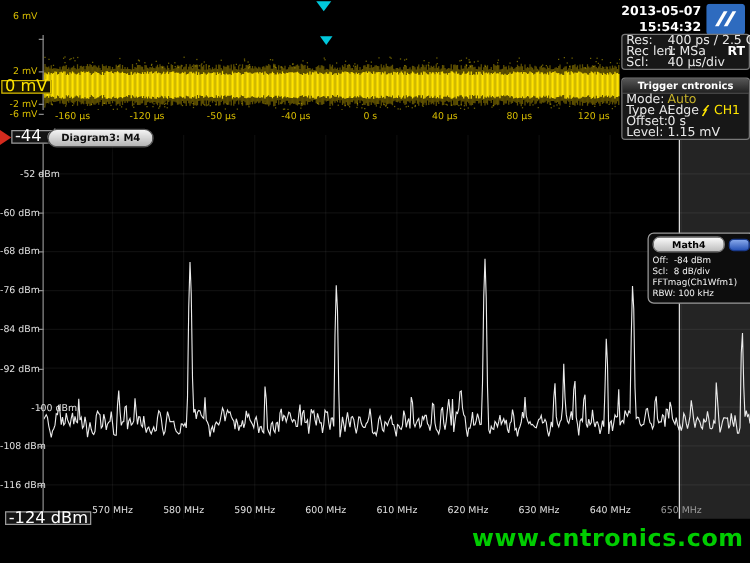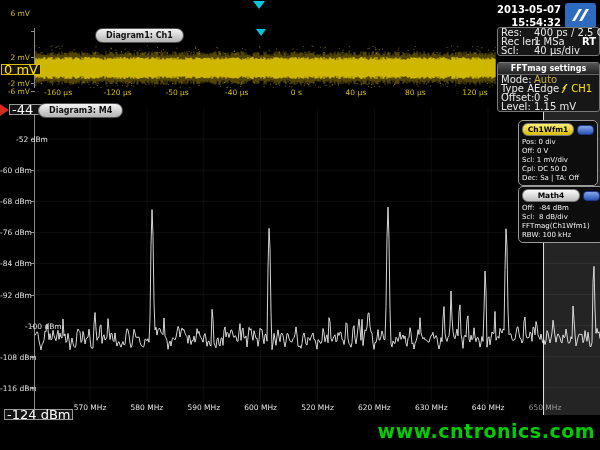--- a/index.html
+++ b/index.html
@@ -1254,21 +1254,20 @@
       <rect x="79.2" y="62.9" width="1" height="1" fill="rgba(210,185,0,0.55)"></rect>
       <rect x="458.3" y="22.1" width="1" height="1" fill="rgba(210,185,0,0.55)"></rect>
       <rect x="454.4" y="58.4" width="1" height="1" fill="rgba(210,185,0,0.55)"></rect>
       <rect x="71.6" y="54.8" width="1" height="1" fill="rgba(210,185,0,0.55)"></rect>
       <rect x="2.0" y="61.2" width="1" height="1" fill="rgba(210,185,0,0.55)"></rect>
       <rect x="3.7" y="19.0" width="1" height="1" fill="rgba(210,185,0,0.55)"></rect>
       <rect x="442.2" y="18.1" width="1" height="1" fill="rgba(210,185,0,0.55)"></rect>
       <rect x="411.8" y="58.1" width="1" height="1" fill="rgba(210,185,0,0.55)"></rect>
     </svg>
   <div class="vaxis" style="left:34px;top:28px;height:60px;"></div>
-  <div class="tab" style="left:95px;top:28px;">Diagram1: Ch1</div>
   <div class="tri-down" style="left:256px;top:29px;border-top-width:7px;border-left-width:5px;border-right-width:5px;"></div>
   <div id="d1-ylabels"></div>
   <div class="boxlab offset-box" style="left:1px;top:64px;">0 mV</div>
   <div id="d1-xlabels"></div>
 
   <div class="spanel" style="top:27px;">
     <div class="srow">
       <span class="lbl">Res:</span>
       <span class="val">400 ps / 2.5 GSa/s</span>
     </div>
@@ -1277,21 +1276,21 @@
       <span class="val">1 MSa</span>
       <span class="badge">RT</span>
     </div>
     <div class="srow">
       <span class="lbl">Scl:</span>
       <span class="val">40 µs/div</span>
     </div>
   </div>
 
   <div class="spanel" style="top:62px;">
-    <div class="sptitle">FFTmag settings</div>
+    <div class="sptitle">Trigger cntronics</div>
     <div class="srow">
       <span class="lbl">Mode:</span>
       <span class="val olive">Auto</span>
     </div>
     <div class="srow">
       <span class="lbl">Type A:</span>
       <span>Edge</span>
       <svg width="8" height="9" style="margin:0 2px;">
         <polyline points="1,9 4,4 2.5,4 6,0" stroke="#ffe600" stroke-width="1.2" fill="none"></polyline>
       </svg>
@@ -1332,31 +1331,20 @@
       <polyline points="0,227.4 1,225.6 2,223.8 3,225.9 4,232.8 5,237.2 6,241.9 7,236.8 8,235.0 9,232.1 10,223.0 11,223.6 12,215.9 13,221.4 14,231.7 15,225.6 16,232.0 17,230.6 18,222.4 19,227.7 20,230.2 21,232.7 22,226.6 23,222.3 24,231.4 25,225.1 26,229.3 27,230.1 28,211.1 29,228.1 30,225.9 31,234.5 32,233.0 33,225.4 34,231.4 35,241.7 36,235.7 37,229.9 38,235.4 39,238.5 40,239.5 41,237.0 42,224.5 43,221.0 44,222.7 45,223.8 46,234.4 47,233.1 48,223.4 49,227.7 50,235.9 51,231.3 52,229.7 53,229.1 54,221.2 55,230.1 56,239.5 57,240.2 58,240.2 59,216.4 60,204.5 61,221.0 62,232.3 63,229.5 64,229.3 65,217.6 66,216.9 67,235.4 68,228.7 69,226.8 70,232.0 71,231.0 72,228.7 73,210.6 74,221.9 75,231.5 76,225.3 77,225.5 78,232.3 79,233.6 80,224.9 81,233.1 82,238.1 83,234.6 84,233.7 85,237.1 86,239.1 87,236.0 88,233.6 89,237.0 90,236.4 91,226.1 92,220.7 93,222.0 94,226.8 95,235.0 96,239.5 97,237.2 98,229.1 99,221.3 100,224.9 101,229.3 102,229.2 103,229.4 104,229.0 105,234.3 106,237.2 107,238.1 108,239.2 109,238.4 110,231.1 111,231.3 112,232.8 113,230.7 114,234.3 115,210.1 116,137.2 117,101.6 118,127.4 119,194.2 120,222.0 121,219.3 122,227.1 123,221.8 124,220.4 125,220.7 126,224.3 127,225.7 128,226.7 129,209.9 130,228.0 131,229.8 132,232.6 133,241.3 134,235.4 135,233.1 136,238.0 137,231.9 138,229.7 139,230.8 140,231.9 141,229.1 142,223.8 143,218.4 144,220.8 145,229.0 146,223.7 147,220.1 148,222.2 149,221.5 150,225.1 151,227.3 152,228.7 153,235.3 154,227.0 155,230.4 156,236.5 157,232.6 158,232.8 159,228.2 160,234.2 161,230.5 162,220.7 163,225.4 164,223.4 165,228.0 166,229.7 167,231.5 168,234.2 169,227.8 170,225.5 171,231.0 172,238.3 173,233.6 174,233.2 175,237.1 176,238.2 177,201.3 178,211.4 179,234.9 180,237.6 181,239.8 182,231.2 183,229.8 184,236.2 185,238.0 186,230.4 187,229.9 188,237.3 189,222.4 190,219.1 191,228.9 192,224.3 193,225.4 194,229.5 195,225.9 196,221.8 197,222.5 198,227.1 199,229.5 200,227.7 201,228.4 202,233.2 203,233.2 204,223.9 205,215.6 206,232.4 207,222.5 208,220.1 209,229.8 210,230.0 211,228.0 212,239.0 213,229.5 214,219.4 215,222.2 216,220.7 217,227.9 218,232.3 219,222.7 220,226.4 221,230.3 222,230.2 223,238.3 224,231.6 225,220.2 226,221.8 227,221.5 228,230.2 229,235.7 230,226.5 231,226.3 232,233.2 233,160.0 234,120.3 235,140.5 236,204.2 237,241.7 238,234.9 239,225.4 240,231.4 241,237.3 242,228.2 243,221.8 244,228.7 245,233.7 246,225.9 247,225.2 248,227.6 249,233.7 250,238.8 251,233.4 252,225.6 253,225.8 254,230.4 255,232.9 256,233.9 257,233.9 258,230.8 259,229.7 260,226.4 261,218.9 262,227.1 263,238.0 264,238.9 265,237.8 266,240.2 267,235.5 268,227.4 269,225.0 270,230.0 271,236.0 272,237.1 273,229.4 274,230.4 275,232.4 276,229.1 277,226.9 278,224.9 279,231.5 280,231.8 281,236.2 282,241.2 283,231.7 284,232.4 285,234.7 286,235.5 287,232.3 288,220.5 289,224.6 290,233.8 291,229.5 292,226.8 293,234.8 294,209.7 295,213.8 296,230.5 297,233.3 298,230.5 299,228.3 300,226.8 301,233.9 302,232.4 303,224.7 304,227.5 305,224.2 306,224.3 307,231.0 308,232.4 309,236.5 310,230.5 311,214.8 312,215.8 313,230.6 314,235.4 315,236.9 316,239.2 317,234.7 318,220.2 319,217.7 320,230.4 321,235.8 322,228.9 323,219.2 324,211.2 325,221.1 326,232.3 327,211.3 328,237.6 329,229.0 330,221.8 331,222.8 332,219.0 333,205.5 334,204.8 335,218.4 336,223.9 337,225.4 338,235.2 339,241.3 340,234.5 341,234.6 342,229.7 343,221.6 344,232.1 345,231.9 346,228.3 347,222.9 348,226.7 349,231.7 350,231.4 351,198.6 352,129.3 353,99.1 354,131.1 355,201.6 356,235.8 357,238.9 358,233.0 359,235.1 360,235.5 361,229.2 362,230.6 363,233.4 364,229.3 365,224.1 366,231.4 367,229.2 368,227.0 369,230.8 370,227.9 371,235.6 372,238.3 373,230.5 374,229.3 375,219.7 376,224.7 377,235.9 378,234.8 379,241.1 380,235.6 381,233.2 382,229.8 383,221.7 384,226.5 385,209.7 386,224.8 387,228.4 388,230.9 389,229.4 390,231.9 391,231.6 392,232.8 393,233.9 394,234.2 395,230.6 396,227.5 397,227.1 398,224.3 399,230.4 400,229.9 401,227.5 402,229.7 403,236.8 404,241.0 405,236.7 406,229.5 407,233.7 408,210.7 409,198.6 410,225.1 411,230.9 412,233.4 413,229.4 414,227.9 415,217.9 416,183.0 417,209.8 418,223.5 419,229.0 420,230.7 421,226.4 422,221.0 423,227.9 424,203.6 425,196.9 426,225.8 427,231.4 428,240.3 429,228.9 430,227.1 431,229.0 432,211.7 433,207.8 434,231.1 435,234.0 436,227.2 437,231.8 438,230.1 439,219.8 440,228.9 441,233.6 442,229.8 443,229.5 444,232.9 445,239.1 446,234.8 447,228.5 448,233.4 449,202.5 450,163.0 451,183.4 452,239.2 453,229.9 454,228.7 455,236.8 456,230.4 457,223.9 458,225.6 459,225.2 460,203.4 461,232.2 462,229.4 463,228.4 464,230.3 465,220.4 466,223.0 467,225.0 468,220.9 469,222.1 470,161.6 471,120.8 472,139.2 473,202.0 474,226.8 475,225.8 476,226.2 477,231.0 478,232.7 479,231.8 480,231.4 481,225.4 482,219.3 483,218.8 484,225.4 485,230.2 486,231.0 487,235.0 488,232.5 489,213.4 490,209.0 491,227.0 492,230.2 493,229.5 494,229.5 495,223.9 496,224.9 497,233.4 498,219.3 499,219.5 500,226.8 501,213.6 502,217.7 503,226.9 504,229.2 505,231.4 506,226.1 507,231.9 508,235.2 509,232.2 510,236.5 511,232.8 512,222.7 513,224.9 514,230.5 515,234.9 516,230.5 517,224.9 518,212.2 519,219.4 520,228.1 521,234.2 522,228.6 523,225.9 524,227.8 525,229.8 526,233.7 527,235.0 528,226.9 529,229.6 530,228.8 531,221.1 532,226.8 533,234.6 534,235.1 535,234.4 536,228.7 537,230.9 538,198.0 539,211.9 540,226.4 541,237.9 542,234.0 543,229.2 544,226.3 545,226.2 546,226.6 547,226.3 548,234.7 549,232.1 550,222.6 551,229.1 552,233.3 553,224.2 554,231.3 555,238.5 556,238.5 557,234.2 558,174.4 559,158.4 560,201.0 561,225.4 562,220.4 563,225.1 564,223.8 565,230.7" fill="none" stroke="#ebebeb" stroke-width="0.9"></polyline>
     </svg>
   <div class="vaxis" style="left:34px;top:108px;height:307px;"></div>
   <div class="red-marker"></div>
   <div class="boxlab" style="left:9px;top:104px;">-44 dBm</div>
   <div class="tab" style="left:38px;top:103px;">Diagram3: M4</div>
   <div id="d3-ylabels"></div>
   <div class="boxlab" style="left:4px;top:409px;">-124 dBm</div>
   <div id="d3-xlabels"></div>
 
-  <div class="wfm" style="top:120px;width:72px;">
-    <div class="wfm-header">
-      <div class="pill pill-yellow">Ch1Wfm1</div>
-      <div class="blue-btn"></div>
-    </div>
-    <div class="wfm-row">Pos: 0 div</div>
-    <div class="wfm-row">Off: 0 V</div>
-    <div class="wfm-row">Scl: 1 mV/div</div>
-    <div class="wfm-row">Cpl: DC 50 Ω</div>
-    <div class="wfm-row">Dec: Sa | TA: Off</div>
-  </div>
 
   <div class="wfm" style="top:186px;width:78px;">
     <div class="wfm-header">
       <div class="pill pill-white">Math4</div>
       <div class="blue-btn"></div>
     </div>
     <div class="wfm-row">Off:  -84 dBm</div>
     <div class="wfm-row">Scl:  8 dB/div</div>
     <div class="wfm-row">FFTmag(Ch1Wfm1)</div>
     <div class="wfm-row">RBW: 100 kHz</div>
@@ -1394,18 +1382,18 @@
     <span class="yl" style="left: 0px; top: 325.616px; color: rgb(224, 224, 224); margin-left: 25px;">-100 dBm</span>
     <div class="tick" style="left: 31px; top: 325.616px;"></div>
     <span class="yl" style="left: 0px; top: 356.704px; color: rgb(224, 224, 224);">-108 dBm</span>
     <div class="tick" style="left: 31px; top: 356.704px;"></div>
     <span class="yl" style="left: 0px; top: 387.792px; color: rgb(224, 224, 224);">-116 dBm</span>
     <div class="tick" style="left: 31px; top: 387.792px;"></div>
     <span class="xl" style="left: 90px; top: 403px; color: rgb(224, 224, 224);">570 MHz</span>
     <span class="xl" style="left: 146.875px; top: 403px; color: rgb(224, 224, 224);">580 MHz</span>
     <span class="xl" style="left: 203.75px; top: 403px; color: rgb(224, 224, 224);">590 MHz</span>
     <span class="xl" style="left: 260.625px; top: 403px; color: rgb(224, 224, 224);">600 MHz</span>
-    <span class="xl" style="left: 317.5px; top: 403px; color: rgb(224, 224, 224);">520 MHz</span>
+    <span class="xl" style="left: 317.5px; top: 403px; color: rgb(224, 224, 224);">610 MHz</span>
     <span class="xl" style="left: 374.375px; top: 403px; color: rgb(224, 224, 224);">620 MHz</span>
     <span class="xl" style="left: 431.25px; top: 403px; color: rgb(224, 224, 224);">630 MHz</span>
     <span class="xl" style="left: 488.125px; top: 403px; color: rgb(224, 224, 224);">640 MHz</span>
     <span class="xl grayxl" style="left: 545px; top: 403px; color: rgb(154, 154, 154);">650 MHz</span>
   </div>
 
 </body></html>

